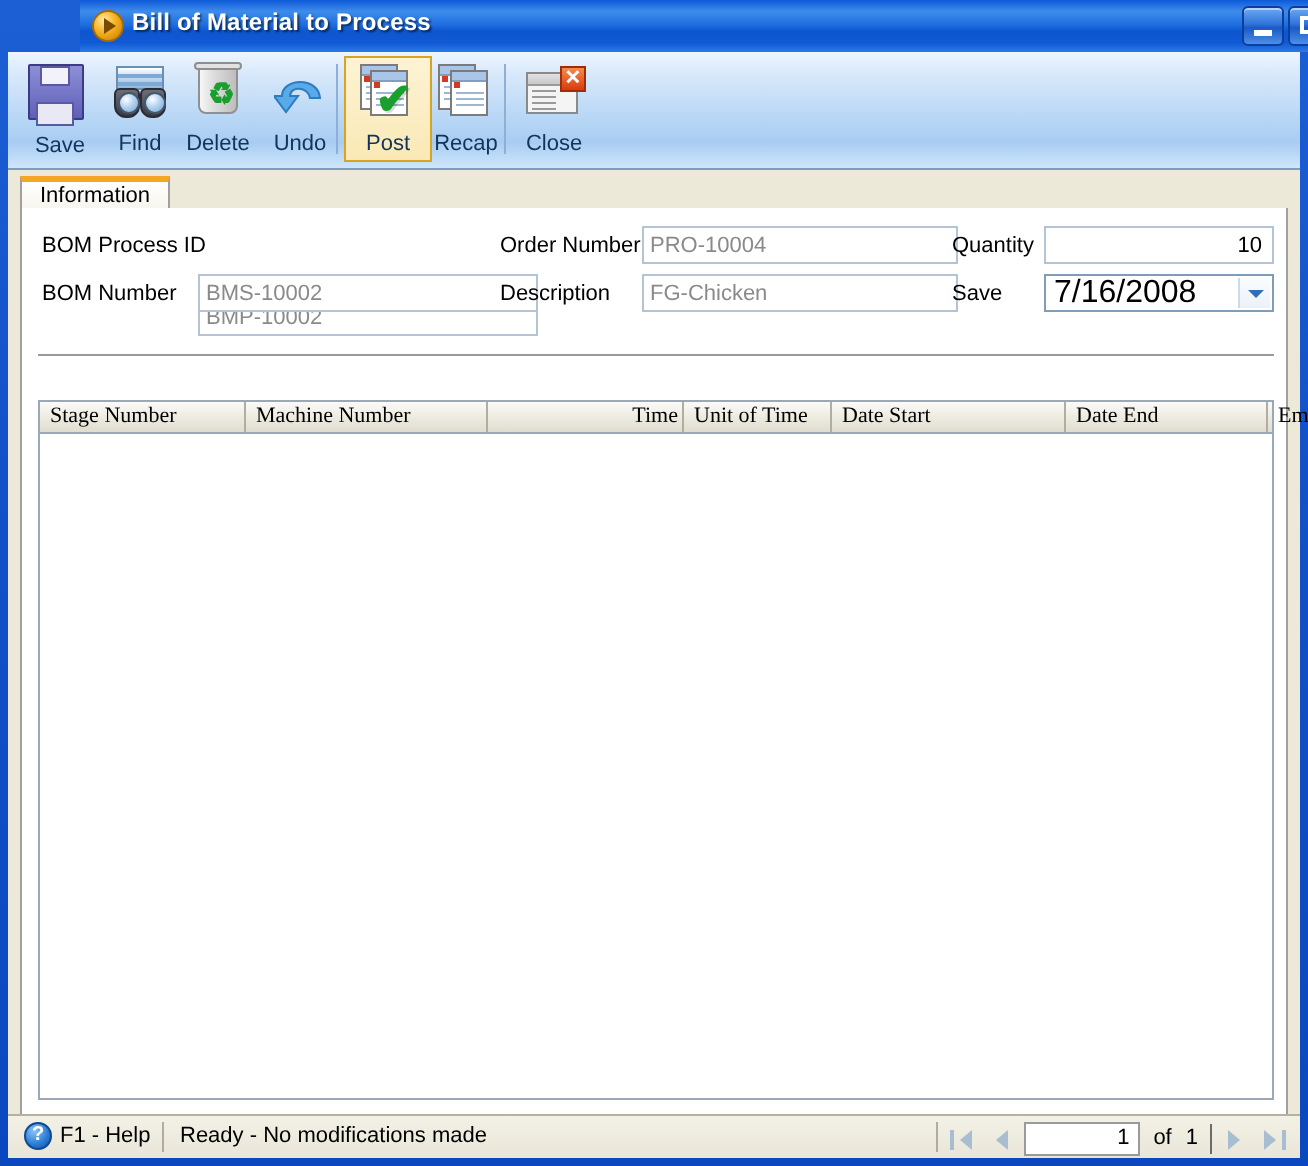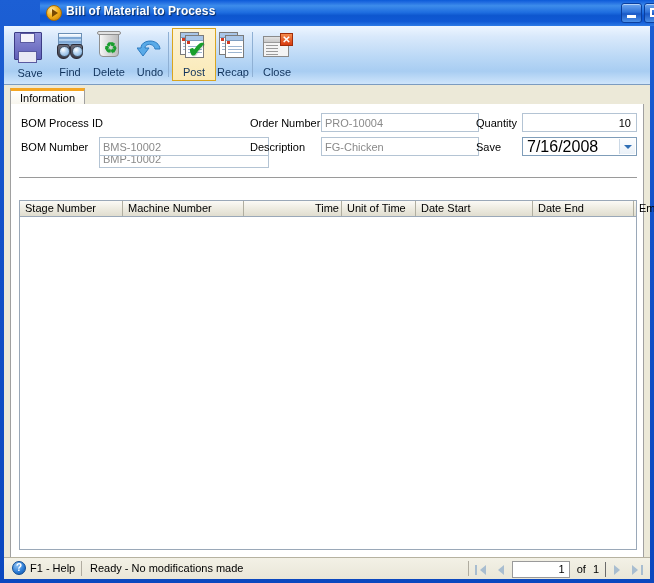--- a/index.html
+++ b/index.html
@@ -430,20 +430,21 @@
     height: 15px;
     font-size: 11px;
     color: #000;
     line-height: 15px;
     padding-left: 5px;
     border-right: 1px solid #b0aea0;
     box-sizing: border-box;
     cursor: pointer;
     white-space: nowrap;
     overflow: hidden;
+    font-family: Liberation Serif, serif;
   }
   .gh.ralign { text-align: right; padding-right: 2px; padding-left: 2px; }
   .grid-body {
     position: absolute;
     left: 0; top: 16px; right: 0; bottom: 0;
     background: #ffffff;
   }
 
   
   .statusbar {

